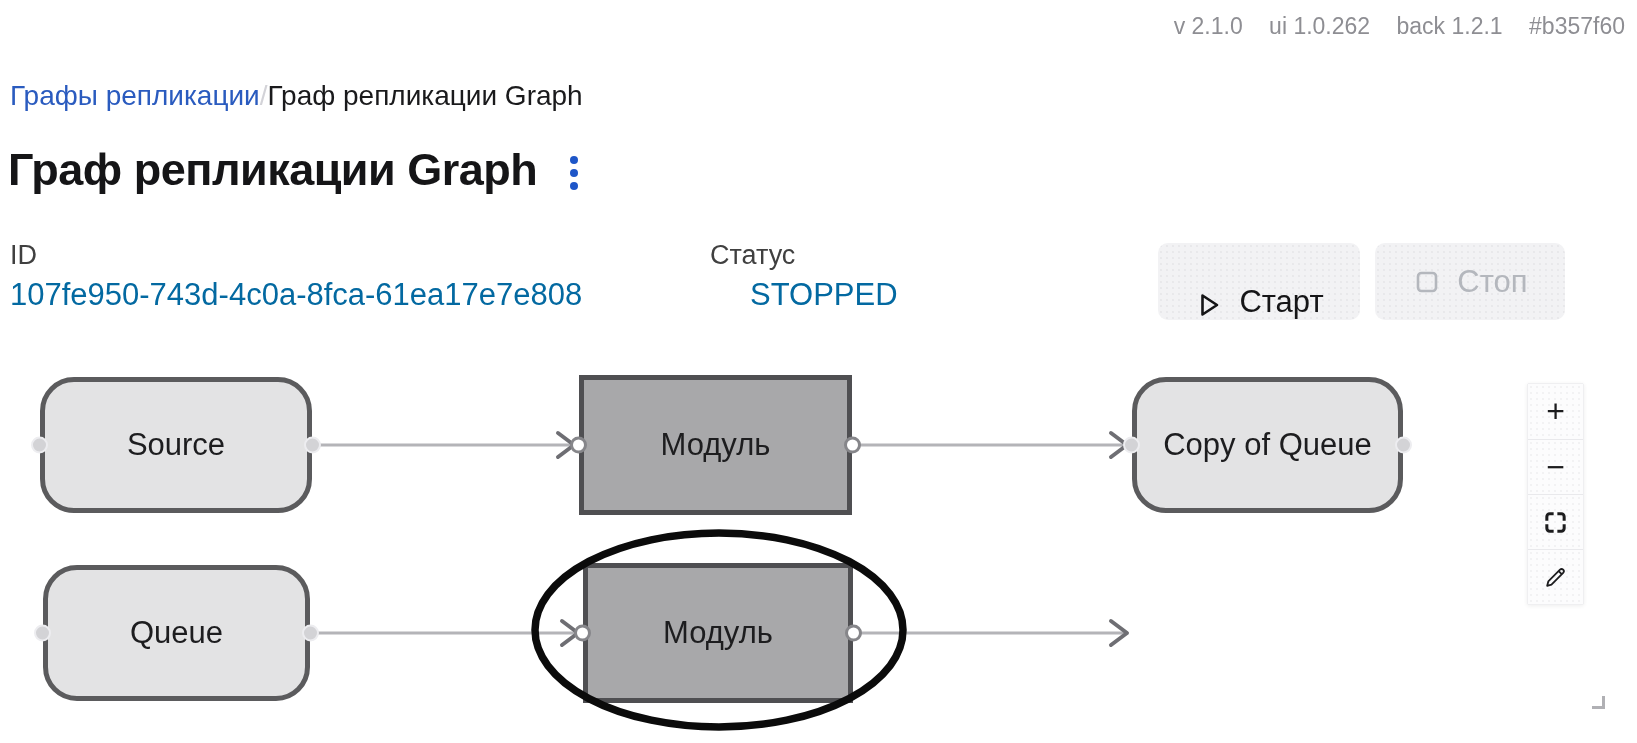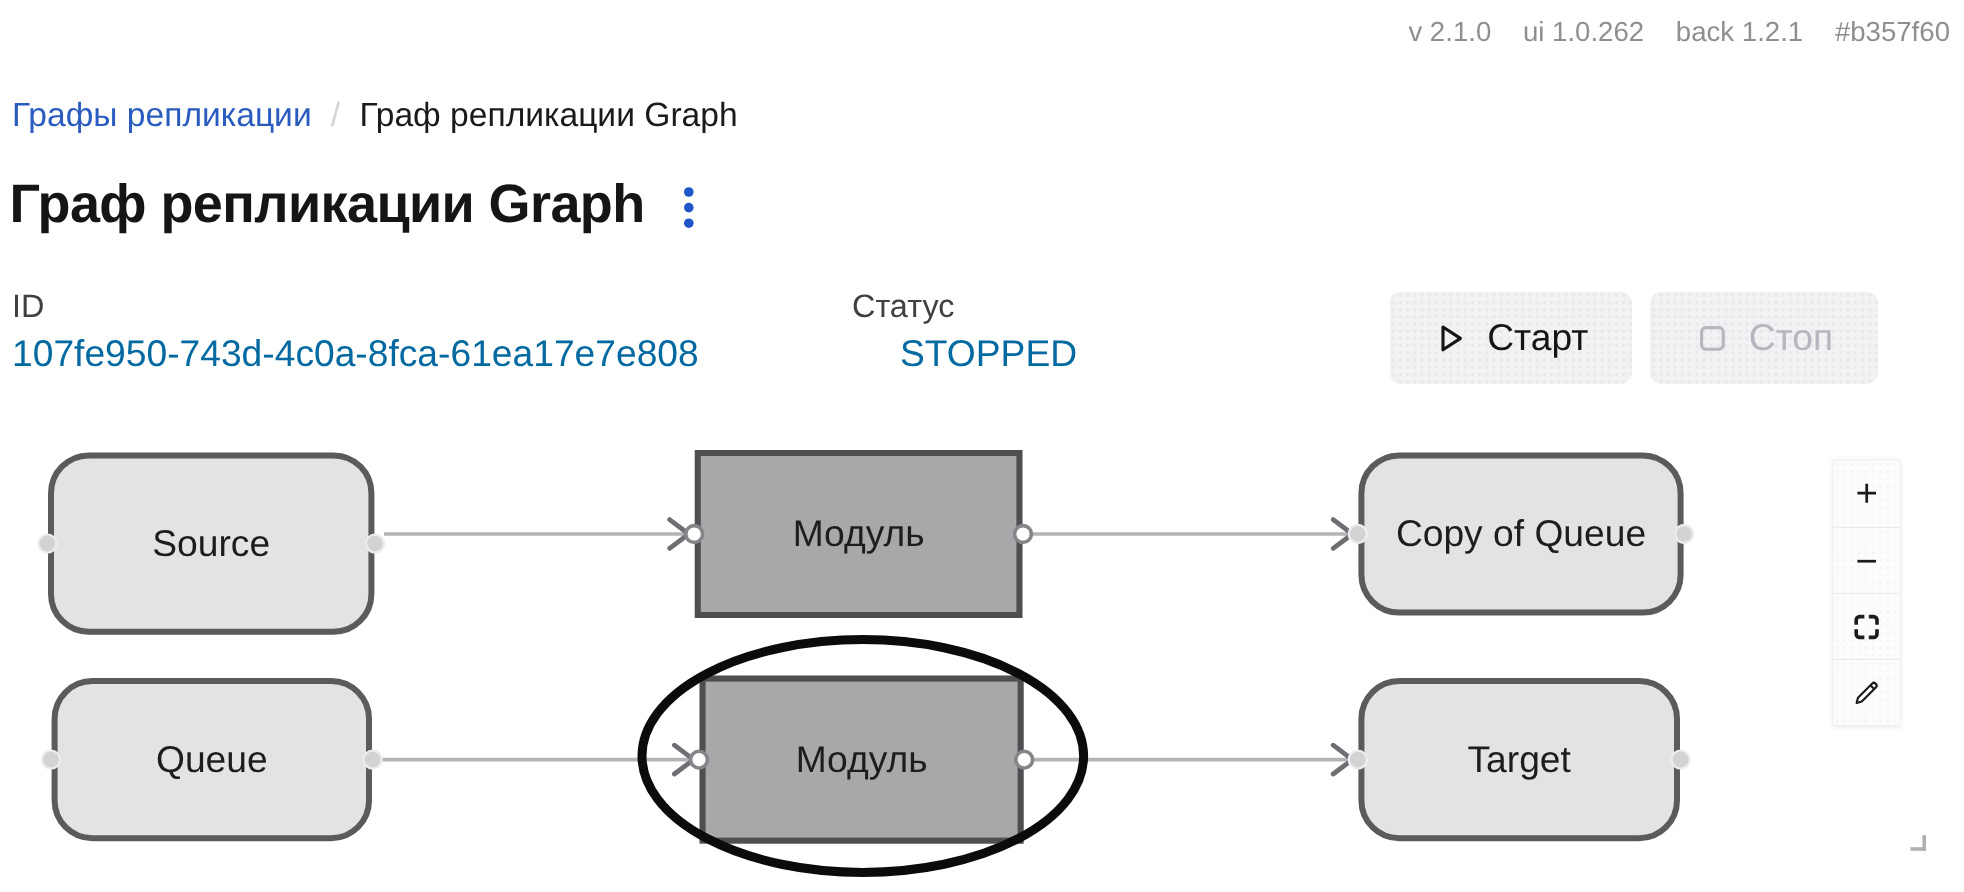--- a/index.html
+++ b/index.html
@@ -6,21 +6,21 @@
   html,body { background:#ffffff; }
   body { font-family:"Liberation Sans","DejaVu Sans",sans-serif; color:#1c1c1e; }
   #app { position:relative; width:1637px; height:743px; background:#fff; overflow:hidden;padding-left:29px; }
 
   
   .version-bar { position:absolute; top:13px; right:12px; font-size:23px; color:#8e8e93; }
   .version-bar span { margin-left:20px; }
   .version-bar span:first-child { margin-left:0; }
 
   
-  .breadcrumb { position:absolute; left:10px; top:80px; display:flex; align-items:baseline; gap:16px; font-size:28px; }
+  .breadcrumb { position:absolute; left:10px; top:80px; display:flex; align-items:baseline; font-size:28px; }
   .breadcrumb .bc-link { color:#2a5bbf; cursor:pointer; }
   .breadcrumb .bc-sep { color:#d3d3d8; }
   .breadcrumb .bc-current { color:#1a1a1c; }
 
   
   .title-row { position:absolute; left:8px; top:144px; display:flex; align-items:center; }
   .page-title { font-size:45px; font-weight:600; color:#151517; letter-spacing:-0.5px; }
   .kebab { margin-left:22px; margin-top:6px; width:30px; height:44px; display:flex; flex-direction:column; justify-content:center; align-items:center; gap:5px; cursor:pointer; }
   .kebab i { width:8px; height:8px; border-radius:50%; background:#1e56c8; }
 
@@ -28,32 +28,32 @@
   .field { position:absolute; top:240px; }
   .field .f-label { font-size:27px; color:#404040; }
   .field .f-value { margin-top:6px; font-size:31px; color:#0369a1; }
   .field-id { left:10px; }
   .field-status { left:710px; }
   .field-status .f-value { font-weight:500;margin-left:40px; }
 
   
   .btn { position:absolute; top:243px; height:77px; border:none; border-radius:10px; display:flex; align-items:center; justify-content:center; gap:15px; font-family:inherit; font-size:31px; cursor:pointer;
          background-color:#f2f2f4; background-image:radial-gradient(rgba(60,60,70,0.055) 1.2px, transparent 1.3px); background-size:6px 6px; }
-  .btn-start { left:1158px; width:202px; color:#151517; }
+  .btn-start { left:1158px; width:202px; color:#151517;align-items:flex-end; }
   .btn-stop  { left:1375px; width:190px; color:#b4b7bd; cursor:default; }
 
   
   .canvas-svg { position:absolute; left:0; top:0; width:1637px; height:743px; }
   .svg-edges { z-index:1; }
   .svg-annotation { z-index:4; pointer-events:none; }
 
   .node { position:absolute; z-index:2; display:flex; align-items:center; justify-content:center; font-size:31px; color:#1d1d1f; background:#e3e3e4; border:5px solid #5b5b5d; cursor:grab; }
   .node.rounded { border-radius:34px; }
   .node.rect { background:#a8a8aa; border-color:#4f4f52; border-radius:0;text-align:center; }
-  .n-source { left:40px;  top:377px; width:272px; height:152px; }
+  .n-source { left:40px;  top:377px; width:272px; height:136px; }
   .n-module-top { left:579px; top:375px; width:273px; height:140px; }
   .n-copy { left:1132px; top:377px; width:271px; height:136px; }
   .n-queue { left:43px; top:565px; width:267px; height:136px; }
   .n-module-bottom { left:583px; top:563px; width:270px; height:140px; }
   .n-target { left:1132px; top:565px; width:268px; height:136px; }
 
   .port { position:absolute; top:50%; width:17px; height:17px; border-radius:50%; }
   .port.left  { left:-14px; transform:translateY(-50%); }
   .port.right { right:-14px; transform:translateY(-50%); }
   .node.rounded .port { background:#d3d3d6; border:2px solid #ededf0; }
@@ -154,25 +154,20 @@
   <div class="node rounded n-copy">
     <span class="port left"></span>
     <span>Copy of Queue</span>
     <span class="port right"></span>
   </div>
   <div class="node rect n-module-bottom">
     <span class="port left"></span>
     <span>Модуль</span>
     <span class="port right"></span>
   </div>
-  <div class="node rounded n-target">
-    <span class="port left"></span>
-    <span>Target</span>
-    <span class="port right"></span>
-  </div>
 
   <svg class="canvas-svg svg-annotation" viewBox="0 0 1637 743">
     <ellipse cx="719" cy="630" rx="184" ry="97" fill="none" stroke="#0b0b0b" stroke-width="7.5"></ellipse>
   </svg>
 
   <div class="flow-toolbar">
     <button class="tool-btn">
       <span>+</span>
     </button>
     <button class="tool-btn">

